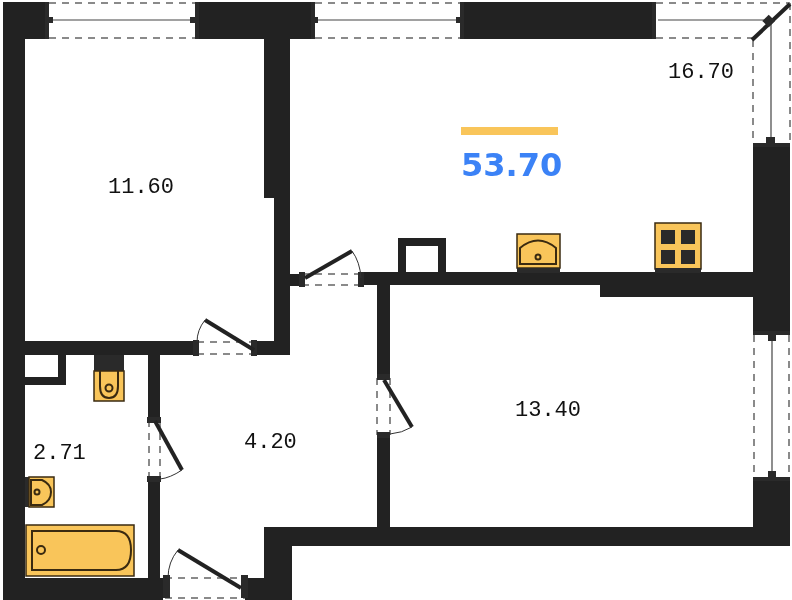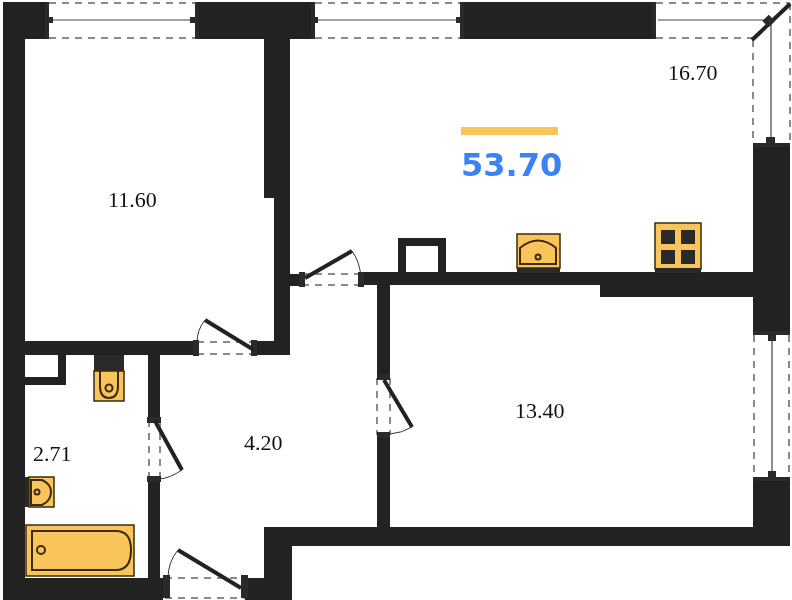--- a/index.html
+++ b/index.html
@@ -6,21 +6,21 @@
   body { width: 792px; height: 600px; overflow: hidden; position: relative; font-family: "DejaVu Sans", "Liberation Sans", sans-serif; }
   #plan { position: absolute; left: 0; top: 0; }
   .wall { fill: #222222; }
   .dash { stroke: #8a8a8a; stroke-width: 2; stroke-dasharray: 7 6; fill: none; }
   .glass { stroke: #444; stroke-width: 1.2; fill: none; }
   .leaf { stroke: #222; stroke-width: 4; fill: none; }
   .arc { stroke: #333; stroke-width: 1; fill: none; }
   .fix { fill: #f9c55a; stroke: #3a2a10; stroke-width: 1.5; }
   .fixline { fill: none; stroke: #3a2a10; stroke-width: 2; }
   .dark { fill: #2a2a2a; }
-  .room-label { position: absolute; font-size: 22px; color: #111; white-space: nowrap; font-family: Liberation Serif, serif; }
+  .room-label { position: absolute; font-size: 22px; color: #111; white-space: nowrap; font-family: Liberation Mono, monospace; }
   .total { position: absolute; left: 461px; top: 146px; font-size: 32px; font-weight: bold; color: #3b82f6; font-family: "DejaVu Sans", "Liberation Sans", sans-serif; letter-spacing: 0px; }
   .total-bar { position: absolute; left: 461px; top: 127px; width: 97px; height: 8px; }
 </style>
 </head>
 <body>
 
 <svg id="plan" width="792" height="600" viewBox="0 0 792 600">
 
   <g>
 
@@ -198,17 +198,17 @@
       <rect x="681" y="230" width="14" height="14" class="dark"></rect>
       <rect x="661" y="250" width="14" height="14" class="dark"></rect>
       <rect x="681" y="250" width="14" height="14" class="dark"></rect>
     </g>
   </g>
 </svg>
 
 <div class="total-bar" style="background:#F9C55A;"></div>
 <div class="total">53.70</div>
 
-<div class="room-label" style="left:108px; top:175px;margin-top:12px;">11.60</div>
+<div class="room-label" style="left:108px; top:175px;">11.60</div>
 <div class="room-label" style="left:668px; top:60px;">16.70</div>
 <div class="room-label" style="left:33px; top:441px;">2.71</div>
 <div class="room-label" style="left:244px; top:430px;">4.20</div>
 <div class="room-label" style="left:515px; top:398px;">13.40</div>
 
 </body></html>

